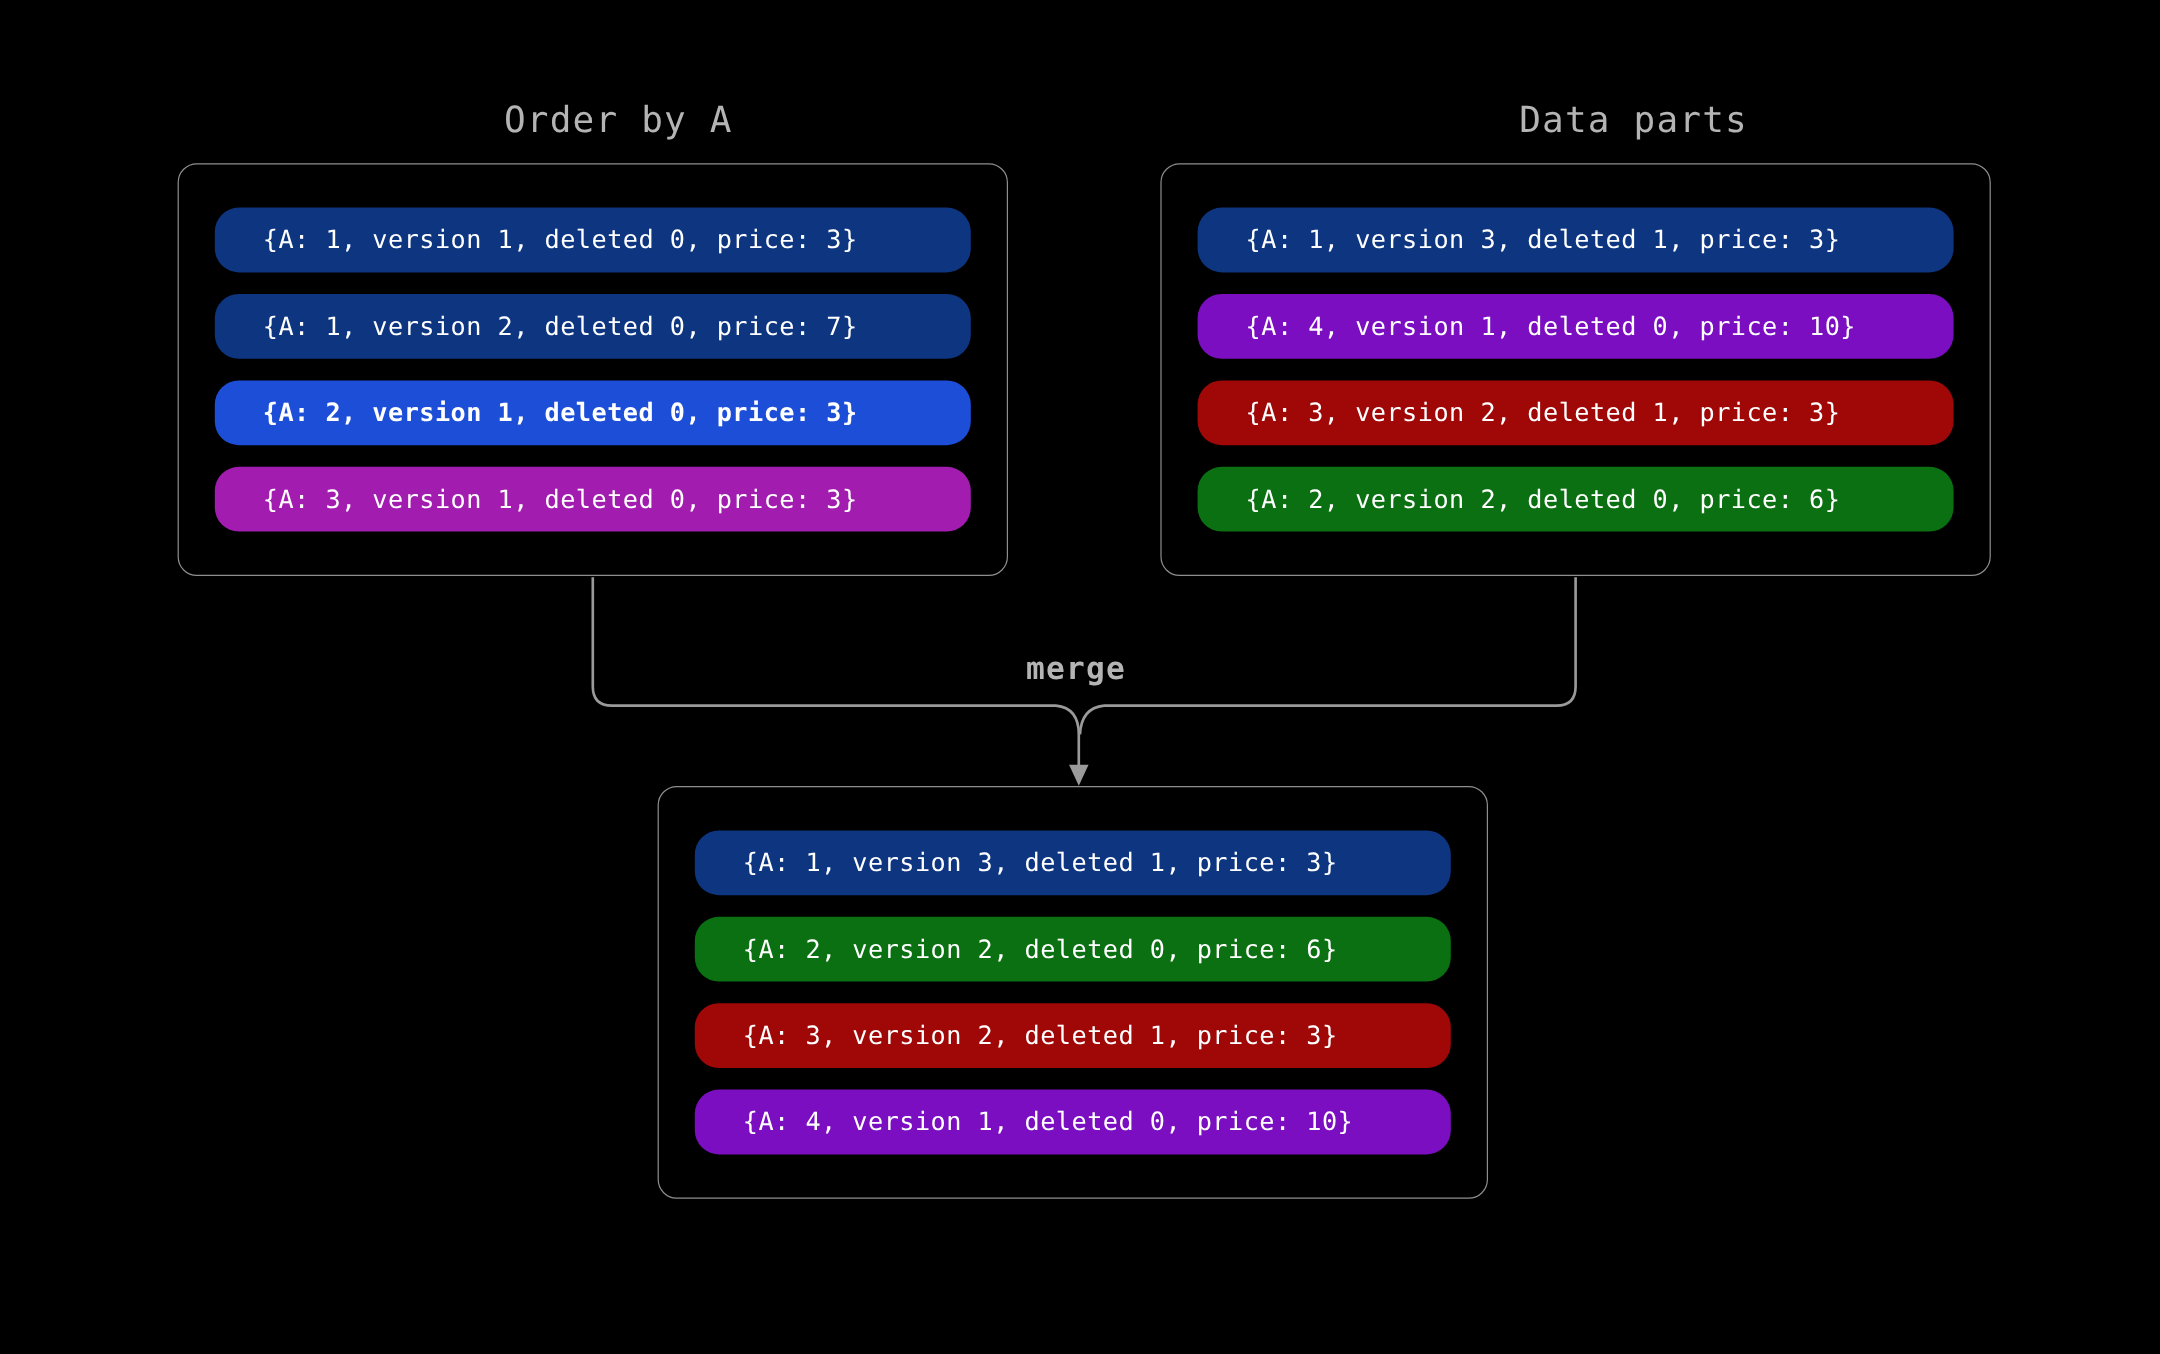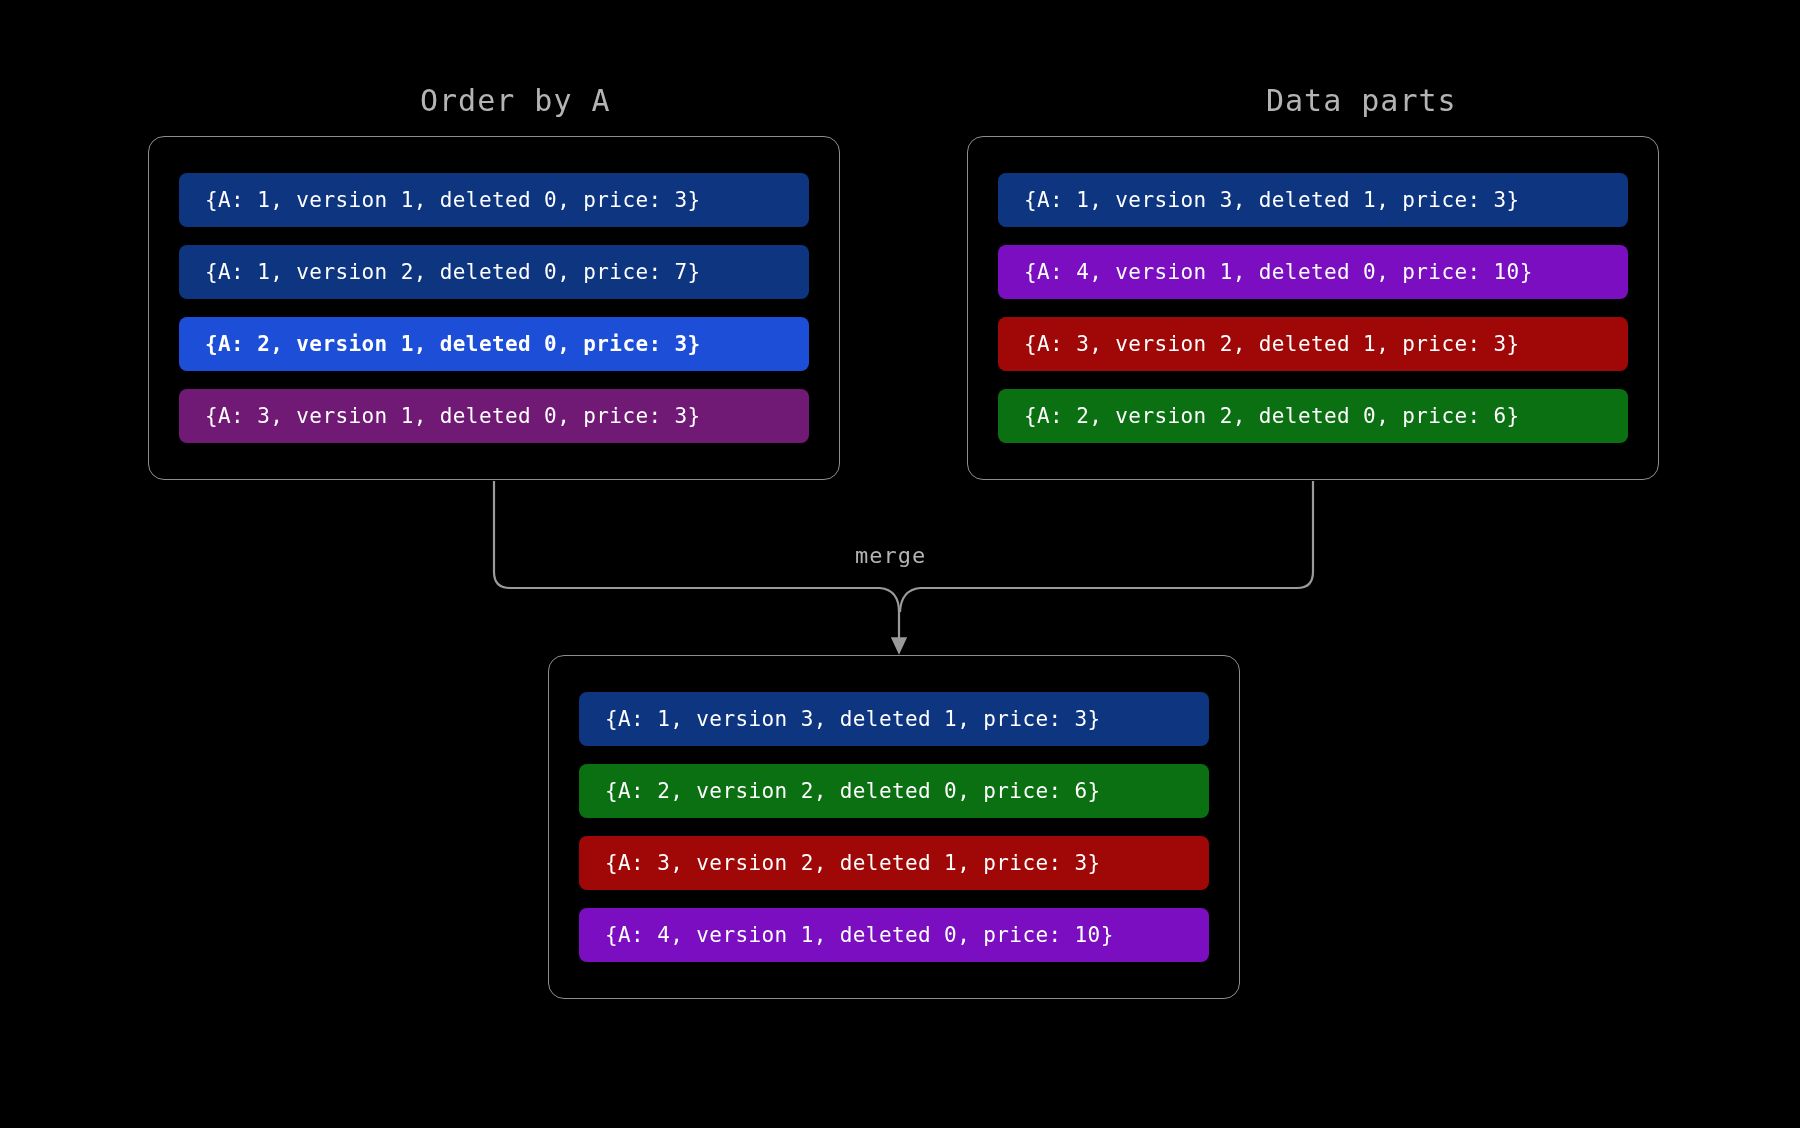--- a/index.html
+++ b/index.html
@@ -55,42 +55,43 @@
     padding: 22px 30px;
     gap: 18px;
   }
   #box-left   { left: 148px;  top: 136px; width: 692px;  height: 344px; }
   #box-right  { left: 967px;  top: 136px; width: 692px;  height: 344px; }
   #box-result { left: 548px;  top: 655px; width: 692px;  height: 344px; }
 
   
   .record {
     height: 54px;
-    border-radius: 8px;
+    border-radius: 20px;
     display: flex;
     align-items: center;
-    padding: 0 26px;
+    padding: 0 40px;
     box-sizing: border-box;
     color: #ffffff;
     font-size: 21px;
     letter-spacing: 0.4px;
     white-space: nowrap;
     font-family: "DejaVu Sans Mono", "Liberation Mono", monospace;
   }
 
   
   #merge-label {
     position: absolute;
     left: 855px;
     top: 543px;
     color: #b4b4b4;
-    font-size: 22px;
+    font-size: 26px;
     letter-spacing: 1px;
     white-space: nowrap;
     font-family: "DejaVu Sans Mono", "Liberation Mono", monospace;
+    font-weight: bold;
   }
 </style>
 </head>
 <body>
 
 <div class="canvas">
 
   <svg class="connectors" viewBox="0 0 1800 1128" xmlns="http://www.w3.org/2000/svg">
     <defs>
       <marker id="arrowhead" markerWidth="9" markerHeight="9" refX="4.5" refY="4.5" orient="auto">
@@ -105,21 +106,21 @@
     <path d="M 880,588 Q 899,590 899,612 L 899,646" fill="none" stroke="#9a9a9a" stroke-width="2.2" marker-end="url(#arrowhead)"></path>
     <path d="M 920,588 Q 901,590 900,612" fill="none" stroke="#9a9a9a" stroke-width="2.2"></path>
   </svg>
 
   <div class="group-title" id="title-left">Order by A</div>
 
   <div class="box" id="box-left">
     <div class="record" style="background-color: rgb(13, 53, 128);">{A: 1, version 1, deleted 0, price: 3}</div>
     <div class="record" style="background-color: rgb(13, 53, 128);">{A: 1, version 2, deleted 0, price: 7}</div>
     <div class="record" style="background-color: #1d4ed8; font-weight: bold;">{A: 2, version 1, deleted 0, price: 3}</div>
-    <div class="record" style="background-color: #701a75;">{A: 3, version 1, deleted 0, price: 3}</div>
+    <div class="record" style="background-color: #a21caf;">{A: 3, version 1, deleted 0, price: 3}</div>
   </div>
 
   <div class="group-title" id="title-right">Data parts</div>
 
   <div class="box" id="box-right">
     <div class="record" style="background-color: rgb(13, 53, 128);">{A: 1, version 3, deleted 1, price: 3}</div>
     <div class="record" style="background-color: rgb(123, 14, 192);">{A: 4, version 1, deleted 0, price: 10}</div>
     <div class="record" style="background-color: rgb(160, 8, 8);">{A: 3, version 2, deleted 1, price: 3}</div>
     <div class="record" style="background-color: rgb(10, 112, 17);">{A: 2, version 2, deleted 0, price: 6}</div>
   </div>

